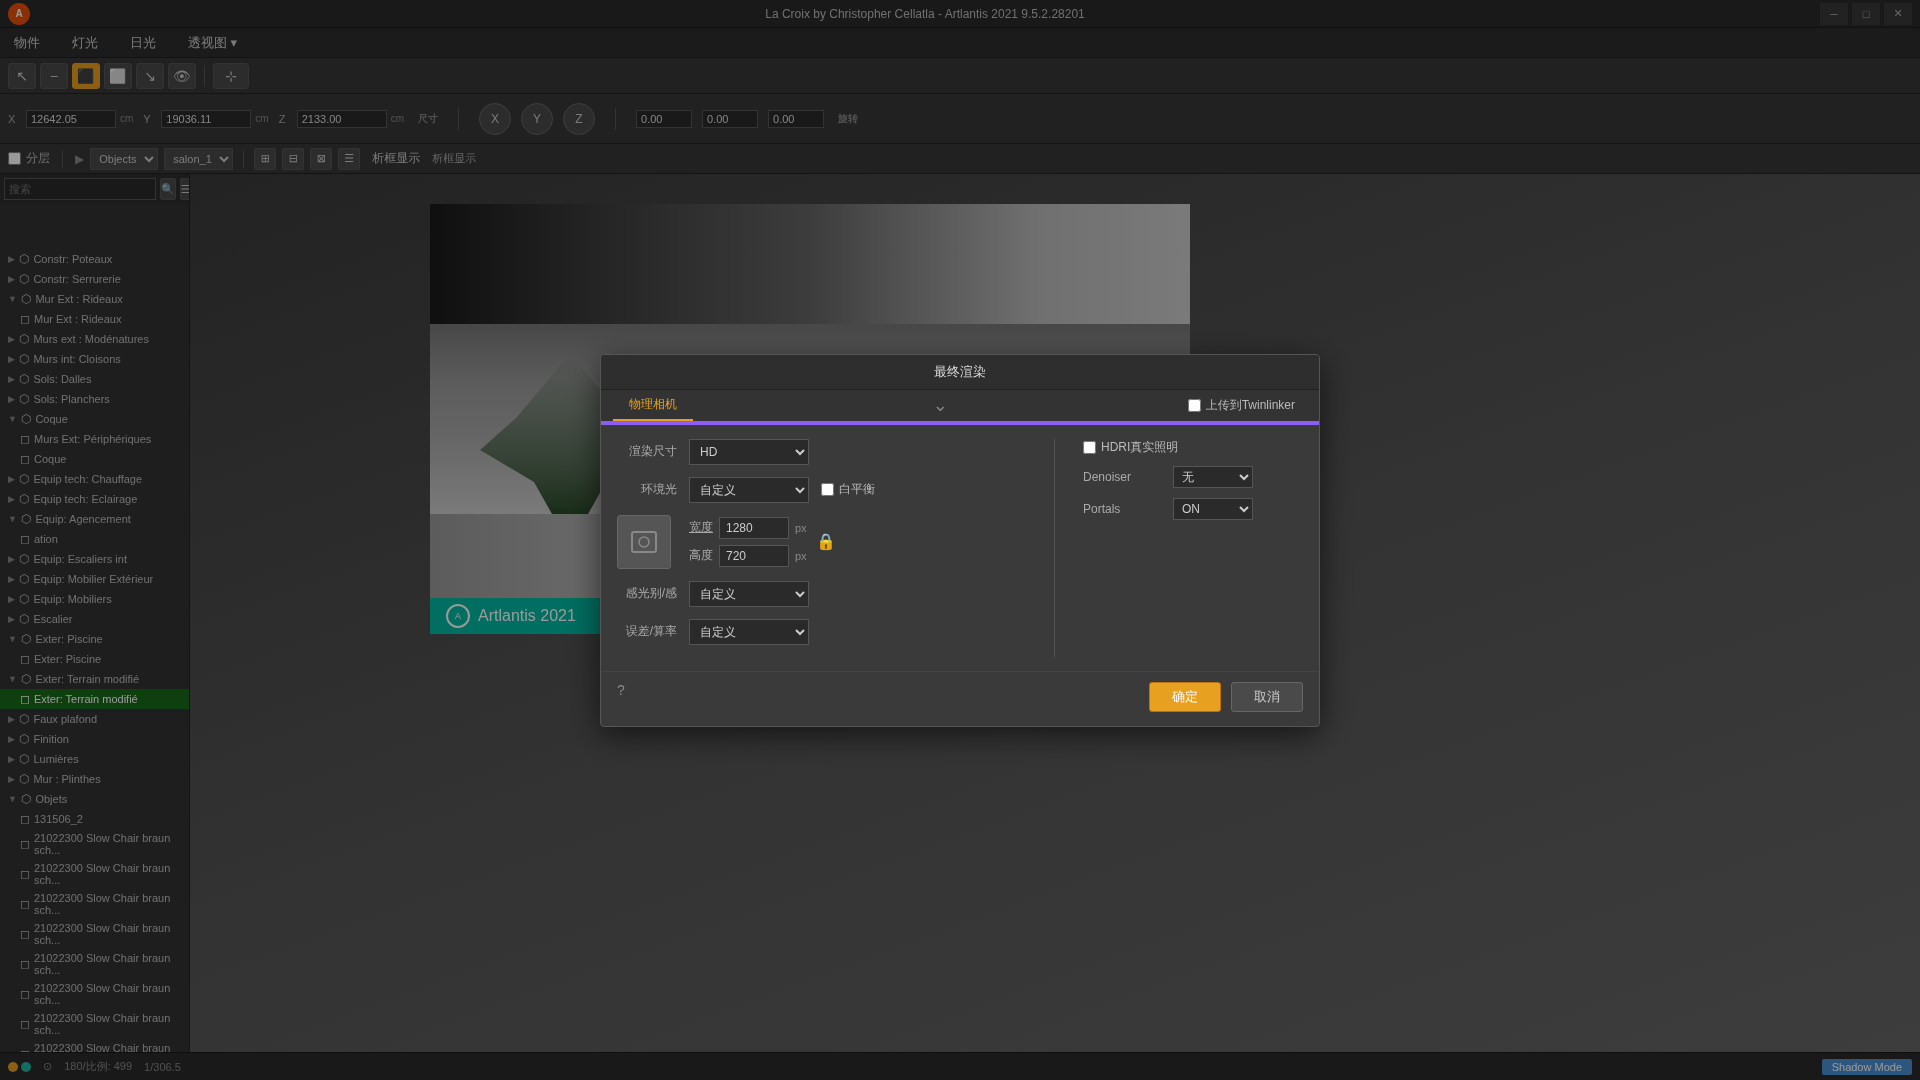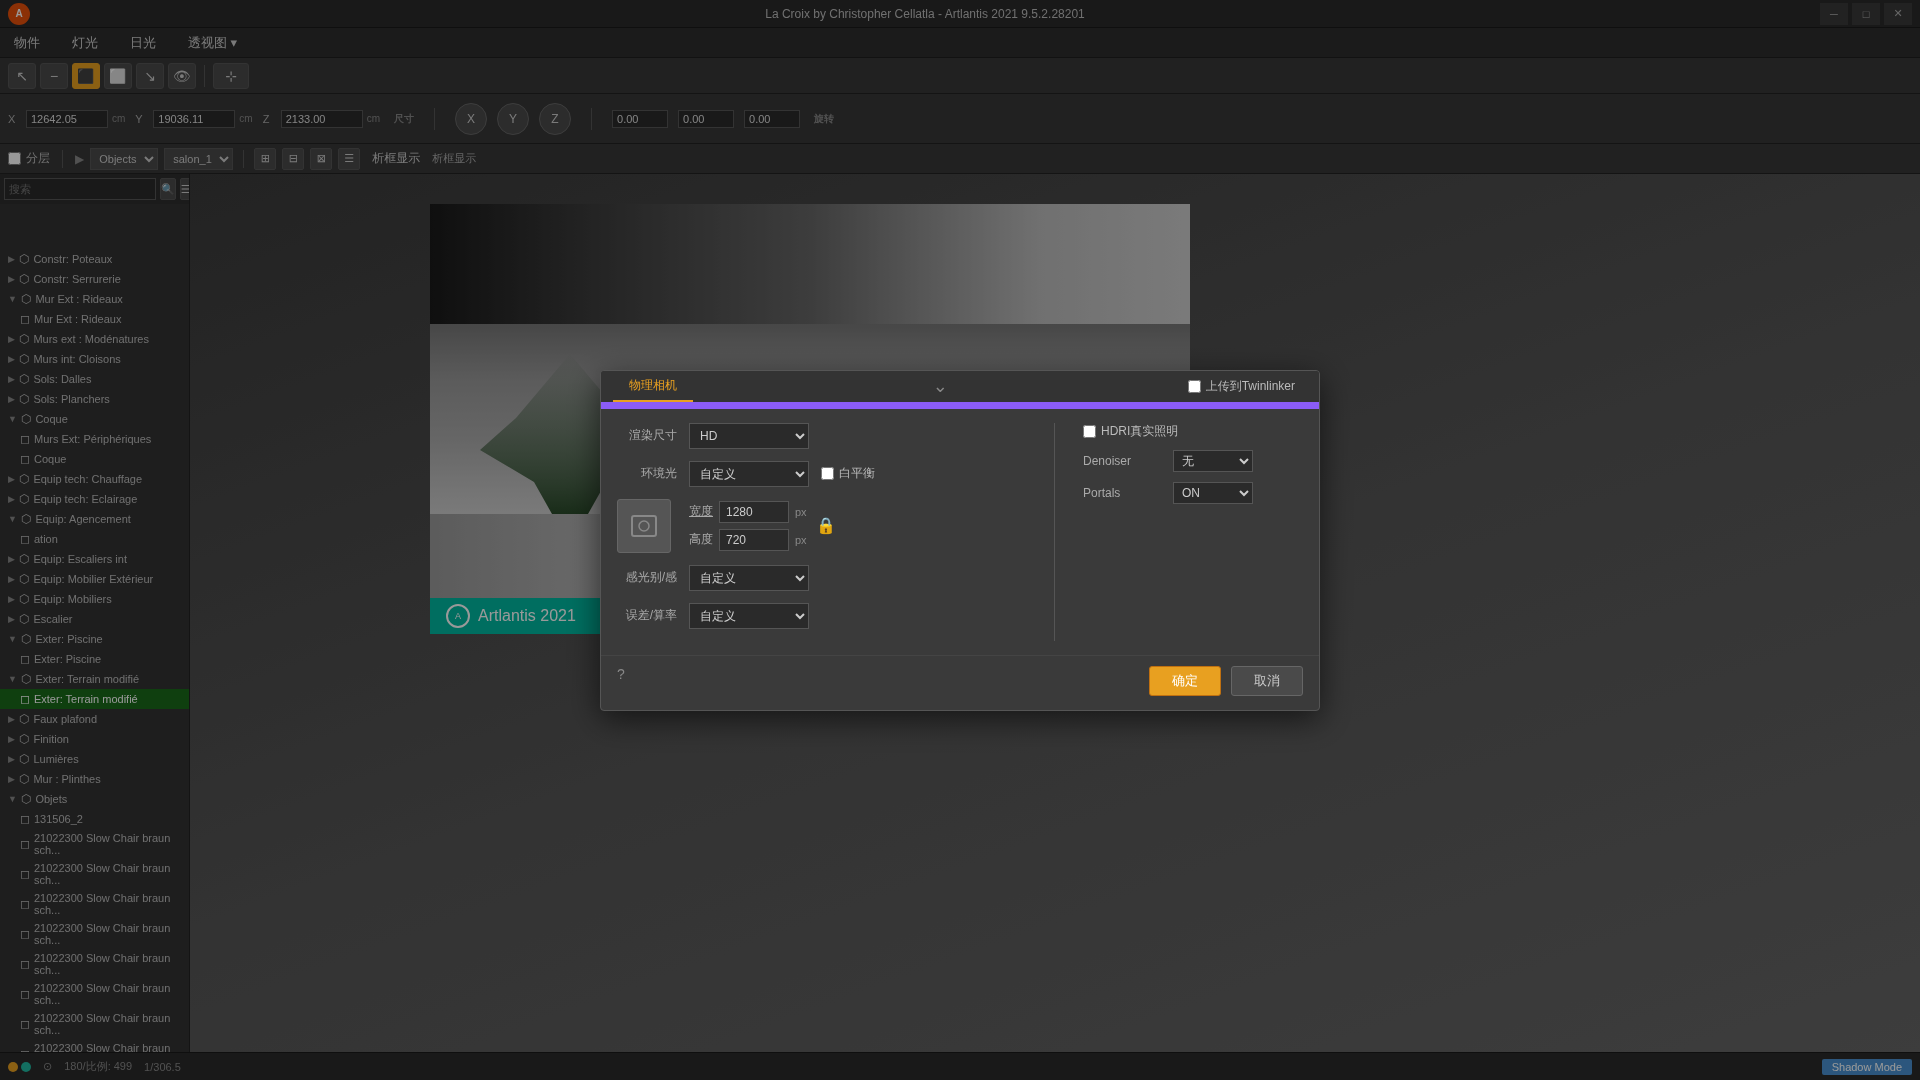--- a/index.html
+++ b/index.html
@@ -94,21 +94,21 @@
       border-bottom: 1px solid #222;
     }
     .coord-group { display: flex; align-items: center; gap: 4px; }
     .coord-label { color: #aaa; font-size: 11px; width: 14px; }
     .coord-value {
       background: #2a2a2a;
       border: 1px solid #555;
       color: #ddd;
       font-size: 11px;
       padding: 2px 4px;
-      width: 82px;
+      width: 90px;
     }
     .coord-unit { color: #888; font-size: 10px; }
 
     .axis-btn {
       width: 32px; height: 32px;
       border-radius: 50%;
       border: 1px solid #666;
       background: #4a4a4a;
       color: #ccc;
       font-size: 12px;
@@ -297,21 +297,21 @@
       padding: 8px 12px;
       text-align: center;
       color: #ddd;
       font-size: 13px;
       font-weight: 500;
       border-bottom: 1px solid #222;
     }
     #modal-tabs {
       display: flex;
       background: #333;
-      border-bottom: 7px solid #8b5cf6;
+      border-bottom: 4px solid #8b5cf6;
       padding: 0 12px;
     }
     .modal-tab {
       padding: 6px 16px;
       font-size: 12px;
       color: #bbb;
       cursor: pointer;
       border-bottom: 2px solid transparent;
     }
     .modal-tab.active { color: #e8a020; border-bottom-color: #e8a020; }
@@ -747,20 +747,21 @@
     <div class="status-dot" style="background:#20b8a0;"></div>
   </div>
   <span class="status-item">⊙</span>
   <span class="status-item">180/比例: 499</span>
   <span class="status-item">1/306.5</span>
   <button class="shadow-mode-btn">Shadow Mode</button>
 </div>
 
 <div id="modal-overlay">
   <div id="modal">
+    <div id="modal-titlebar">最终渲染</div>
 
     <div id="modal-tabs">
       <div class="modal-tab active">
         <span>物理相机</span>
       </div>
       <div class="modal-tab-dropdown">⌄</div>
       <div style="margin-left:auto;display:flex;align-items:center;">
         <label class="modal-checkbox-label" style="margin-right:12px;">
           <input type="checkbox" style="">
           <span>上传到Twinlinker</span>

